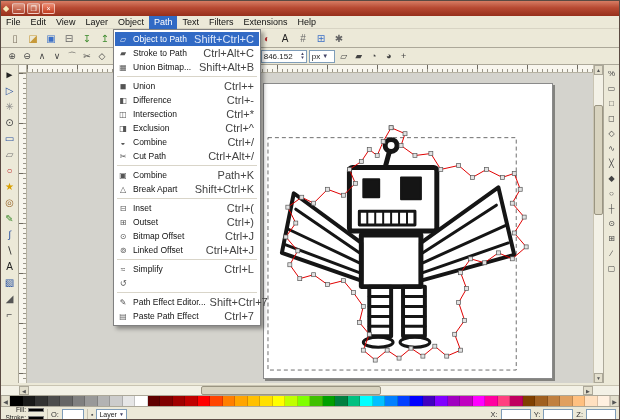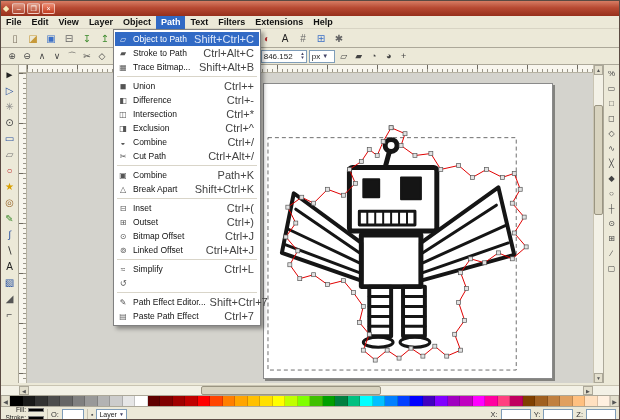--- a/index.html
+++ b/index.html
@@ -19,21 +19,21 @@
   .title-text{font-size:9px;font-weight:bold;white-space:nowrap;overflow:hidden;flex:1;
     text-shadow:1px 1px 1px rgba(0,0,0,.4);}
   .winbtns{display:flex;gap:2px;}
   .wbtn{width:13px;height:11px;border:1px solid rgba(255,255,255,.55);border-radius:2px;
     background:linear-gradient(#e29b85,#b1452e);color:#fff;font-size:7px;line-height:9px;
     text-align:center;cursor:default;}
   .wbtn.close{background:linear-gradient(#ef8f75,#c23a1d);}
   
   .menubar{position:absolute;left:0;top:15px;right:0;height:13px;background:#ece9d8;
     display:flex;align-items:center;border-bottom:1px solid #d8d4c4;}
-  .menu-label{font-size:9px;padding:0 5px;color:#111;height:13px;line-height:13px;font-weight:bold;}
+  .menu-label{font-size:9px;padding:0 5px;color:#111;height:13px;line-height:13px;}
   .menu-label.active{background:#316ac5;color:#fff;}
   
   .cmdbar{position:absolute;left:0;top:28px;right:0;height:19px;background:#ece9d8;
     border-bottom:1px solid #aca899;display:flex;align-items:center;gap:2px;padding:0 2px 0 6px;}
   .tbtn{width:16px;height:15px;display:flex;align-items:center;justify-content:center;
     font-size:10px;border:1px solid transparent;border-radius:2px;}
   .tbtn.sm{width:14px;height:13px;font-size:9px;color:#444;}
   
   .toolctrl{position:absolute;left:0;top:47px;right:0;height:17px;background:#ece9d8;
     border-bottom:1px solid #aca899;display:flex;align-items:center;gap:2px;padding:0 4px;font-size:8px;color:#222;}
@@ -506,21 +506,21 @@
       </div>
 
       <div class="menu-item">
         <span class="mi-icon">▰</span>
         <span class="mi-label">Stroke to Path</span>
         <span class="mi-shortcut">Ctrl+Alt+C</span>
       </div>
 
       <div class="menu-item">
         <span class="mi-icon">▦</span>
-        <span class="mi-label">Trace Bitmap...</span>
+        <span class="mi-label">Union Bitmap...</span>
         <span class="mi-shortcut">Shift+Alt+B</span>
       </div>
 
       <div class="menu-item sep">
         
         
         
       </div>
 
       <div class="menu-item">

